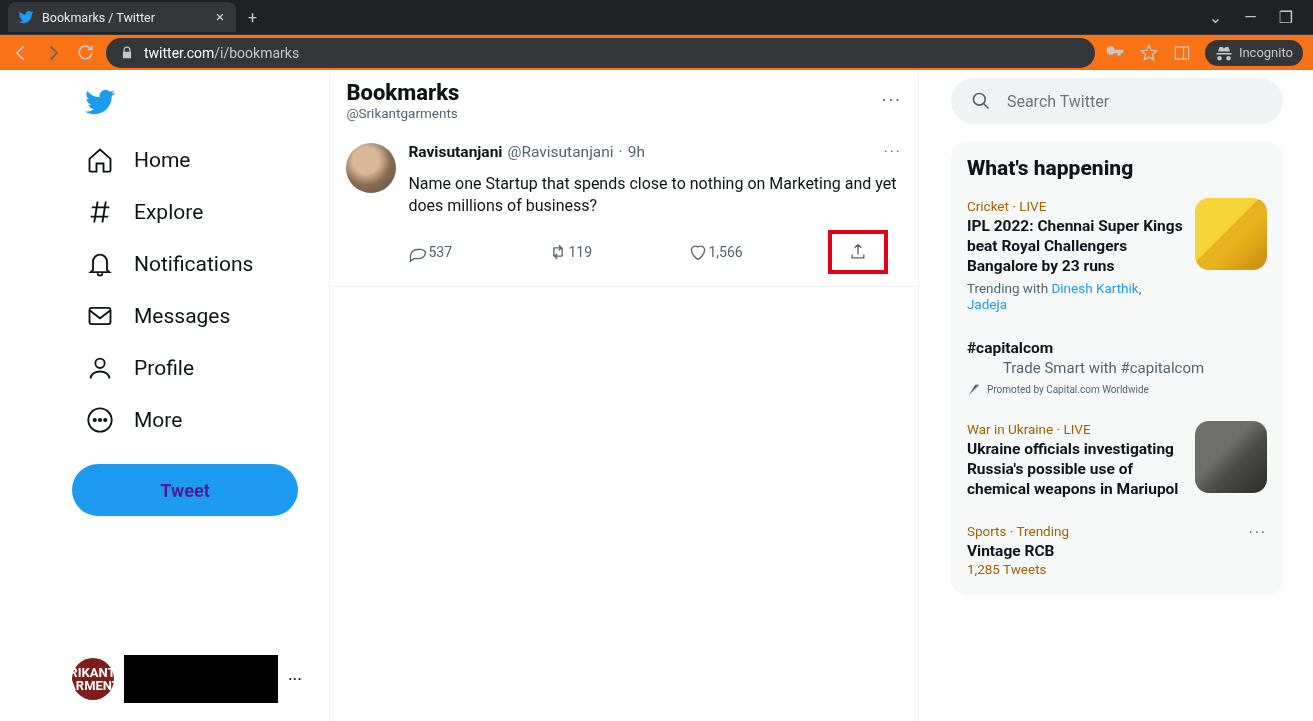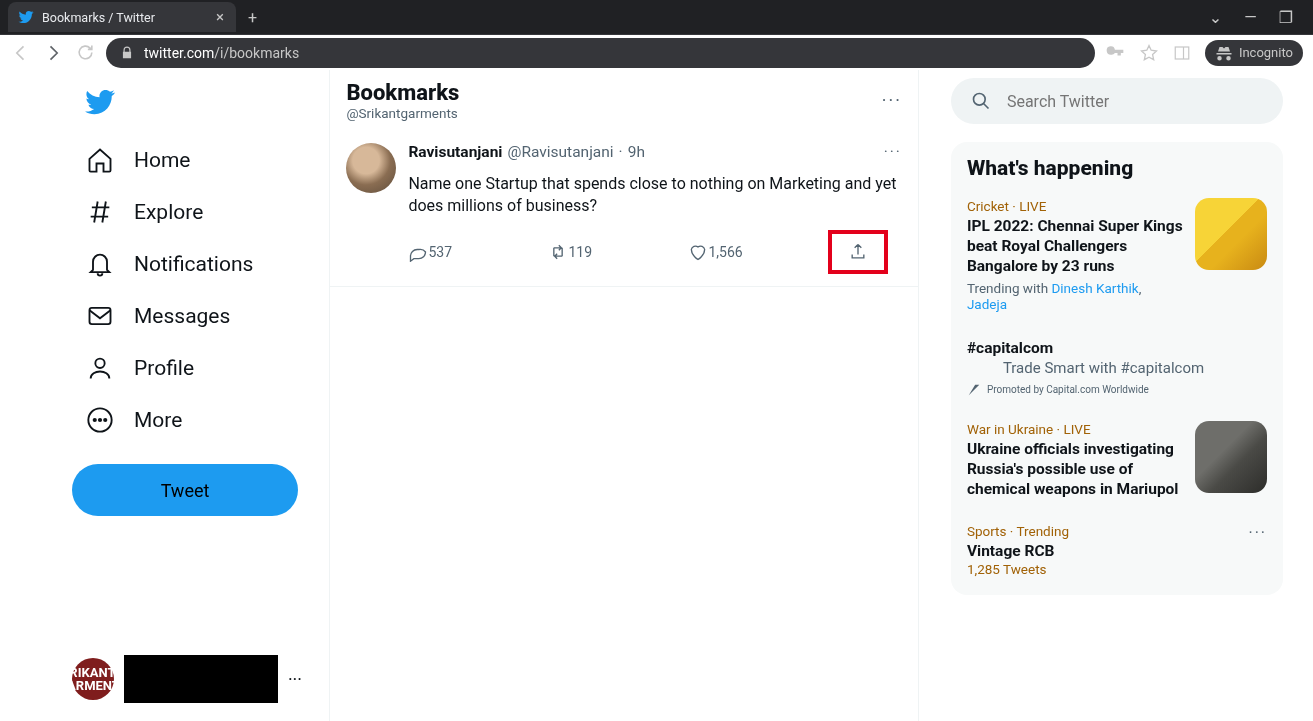--- a/index.html
+++ b/index.html
@@ -9,38 +9,38 @@
 
 .browser-chrome { background: #202124; color: #fff; }
 .tab-row { display: flex; align-items: center; height: 34px; padding-left: 8px; }
 .tab { display: flex; align-items: center; gap: 8px; background: #35363a; padding: 6px 12px 6px 10px; border-radius: 8px 8px 0 0; width: 228px; font-size: 12.5px; color: #e8eaed; }
 .tab svg.fav { width: 16px; height: 16px; fill: #1d9bf0; }
 .tab .close { margin-left: auto; font-size: 15px; color: #c7c7c7; cursor: pointer; }
 .new-tab { margin-left: 12px; font-size: 16px; color: #c7c7c7; cursor:pointer; }
 .win-ctrls { margin-left: auto; display: flex; gap: 22px; align-items: center; padding-right: 20px; color:#c7c7c7; }
 .win-ctrls span { cursor:pointer; }
 
-.addr-row { display: flex; align-items: center; height: 36px; padding: 0 10px; gap: 10px; background:#ffffff; border-top:1px solid #35363a; }
+.addr-row { display: flex; align-items: center; height: 36px; padding: 0 10px; gap: 10px; background:#f97316; border-top:1px solid #35363a; }
 .nav-ico { width: 22px; height: 22px; display:flex; align-items:center; justify-content:center; cursor:pointer; color:#c7c7c7; }
 .nav-ico.disabled { color:#5f6368; }
 .addr-bar { flex:1; display:flex; align-items:center; background:#35363a; border-radius: 18px; height:30px; padding:0 14px; gap:10px; color:#c7c7c7; font-size:14px; }
 .addr-bar .url-host { color:#fff; }
 .right-icons { display:flex; align-items:center; gap:14px; color:#c7c7c7; font-size:14px; }
 .incognito-pill { display:flex; align-items:center; gap:6px; background:#35363a; padding:4px 10px; border-radius:14px; font-size:13px; }
 
 
 .twitter { display:flex; width:100%; height:calc(721px - 70px); background:#fff; color:#0f1419; }
 .col-left { width: 310px; display:flex; flex-direction:column; padding-top:10px; align-items:flex-start; padding-left:48px;margin-left:24px; }
 .logo-row { padding:6px 12px; }
 .logo-row svg { width:32px; height:32px; fill:#1d9bf0; }
 .nav-list { margin-top:6px; }
 .nav-item { display:flex; align-items:center; gap:20px; padding:12px 14px; font-size:21px; color:#0f1419; cursor:pointer; border-radius:9999px; }
 .nav-item .nico { width:28px; height:28px; display:flex; align-items:center; justify-content:center; }
 .nav-item .nico svg { width:28px; height:28px; fill:none; stroke:#0f1419; stroke-width:1.6; }
-.tweet-btn { margin-top:18px; background:#1d9bf0; color:#000000; border:none; border-radius:9999px; width:226px; height:52px; font-size:18px; font-weight:400; cursor:pointer; }
+.tweet-btn { margin-top:18px; background:#1d9bf0; color:#4c1d95; border:none; border-radius:9999px; width:226px; height:52px; font-size:18px; font-weight:700; cursor:pointer; }
 
 .account-row { margin-top:auto; margin-bottom:18px; display:flex; align-items:center; gap:10px; width:230px; }
 .avatar-circle { width:42px; height:42px; border-radius:50%; background:#7f1d1d; color:#fff; font-size:13px; font-weight:700; display:flex; align-items:center; justify-content:center; text-align:center; line-height:1; }
 .account-black { background:#000; height:48px; flex:1; }
 .account-more { font-size:18px; color:#0f1419; cursor:pointer; }
 
 .col-main { width:600px; border-left:1px solid #eff3f4; border-right:1px solid #eff3f4; }
 .main-head { display:flex; align-items:center; padding:10px 16px; }
 .main-head h1 { font-size:22px; font-weight:800; }
 .main-head .sub { font-size:13.5px; color:#536471; }

